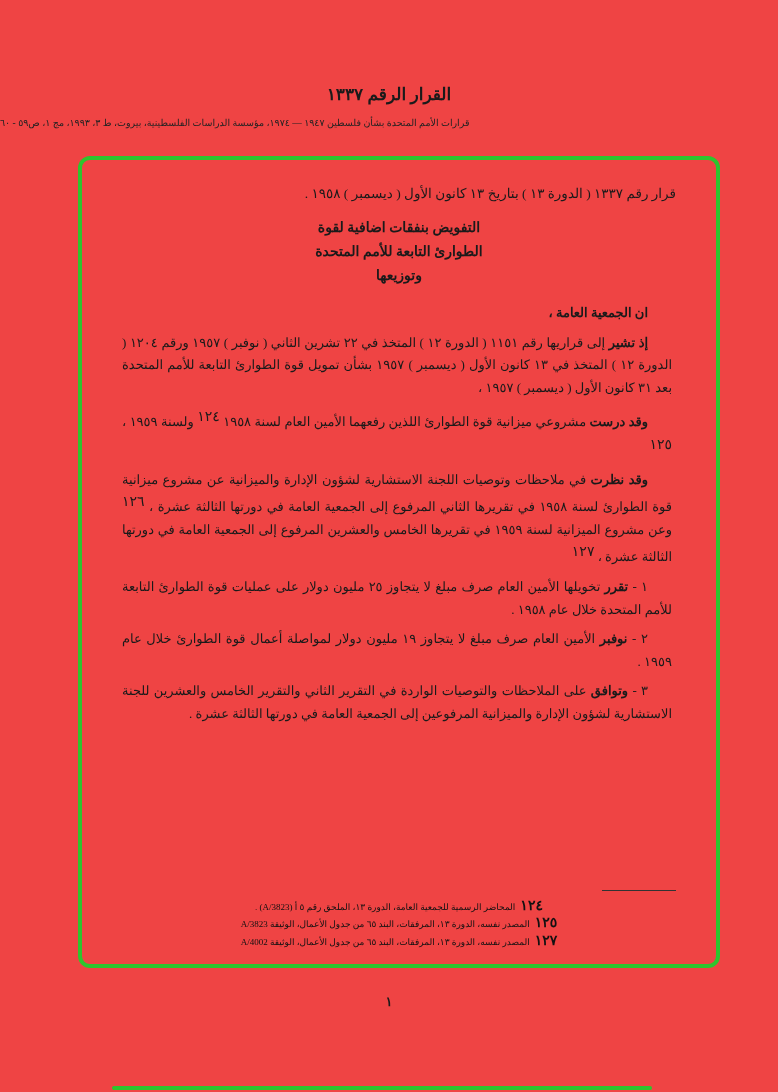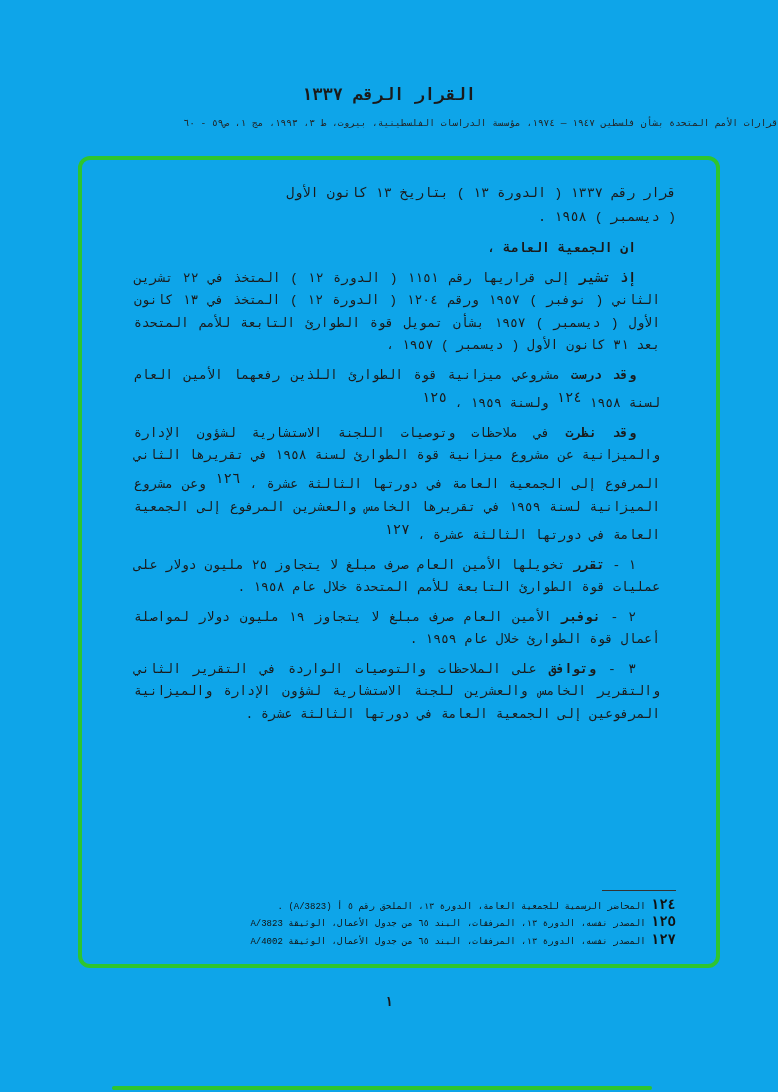--- a/index.html
+++ b/index.html
@@ -4,74 +4,74 @@
 <style>
   html, body {
     margin: 0;
     padding: 0;
     background: #ffffff;
   }
   .page {
     position: relative;
     width: 778px;
     height: 1092px;
-    background: #0ea5e9;
-    font-family: Liberation Mono, monospace;
+    background: #ef4444;
+    font-family: Liberation Serif, serif;
     direction: rtl;
     overflow: hidden;
     color: #1a1a1a;
   }
   .doc-title {
     position: absolute;
     top: 84px;
     left: 0;
     right: 0;
     margin: 0;
     text-align: center;
     font-size: 17px;
     font-weight: bold;
     letter-spacing: 0.5px;
   }
   .citation {
     position: absolute;
     top: 117px;
     left: 0;
     right: 0;
-    text-align: right;
+    text-align: left;
     font-size: 9.5px;
     color: #222;
   }
   .green-box {
     position: absolute;
     top: 156px;
     left: 78px;
     width: 642px;
     height: 812px;
     border: 4px solid var(--green, #2ec52e);
     border-radius: 12px;
     box-sizing: border-box;
-    padding: 22px 40px 16px 52px;
+    padding: 22px 40px 16px 40px;
     overflow: hidden;
   }
   .intro {
     margin: 0 0 8px 0;
     max-width: 400px;
     text-align: right;
     font-size: 13.5px;
     line-height: 24px;
   }
   .heading {
     text-align: center;
     font-weight: bold;
     font-size: 14px;
     line-height: 24px;
     margin: 10px 0 14px 0;
   }
   .body-text .para {
-    margin: 0 16px 7px 0;
+    margin: 0 4px 7px 0;
     font-size: 13px;
     line-height: 22.5px;
     text-align: justify;
     text-indent: 24px;
   }
   .seg-bold { font-weight: bold; }
   .para sup, .fn-num {
     font-size: 14px;
   }
   .footnote-area {
@@ -81,21 +81,21 @@
     left: 40px;
   }
   .foot-divider {
     width: 74px;
     border-top: 1.5px solid #333;
     margin-bottom: 7px;
   }
   .footnote-line {
     font-size: 9px;
     line-height: 15.5px;
-    text-align: right;
+    text-align: center;
     color: #111;
     white-space: nowrap;
     overflow: hidden;
   }
   .fn-num {
     font-weight: bold;
     margin-left: 5px;
   }
   .page-number {
     position: absolute;
@@ -122,20 +122,25 @@
 <div class="page">
 
   <h1 class="doc-title">القرار الرقم ١٣٣٧</h1>
 
   <div class="citation">قرارات الأمم المتحدة بشأن فلسطين ١٩٤٧ — ١٩٧٤، مؤسسة الدراسات الفلسطينية، بيروت، ط ٣، ١٩٩٣، مج ١، ص٥٩ - ٦٠</div>
 
   <div class="green-box">
 
     <p class="intro">قرار رقم ١٣٣٧ ( الدورة ١٣ ) بتاريخ ١٣ كانون الأول ( ديسمبر ) ١٩٥٨ .</p>
 
+    <div class="heading">
+      <div>التفويض بنفقات اضافية لقوة</div>
+      <div>الطوارئ التابعة للأمم المتحدة</div>
+      <div>وتوزيعها</div>
+    </div>
 
     <div class="body-text" id="resolution-body">
         <p class="para"><span class="seg-bold">ان الجمعية العامة ،</span></p>
         <p class="para"><span class="seg-bold">إذ تشير</span><span> إلى قراريها رقم ١١٥١ ( الدورة ١٢ ) المتخذ في ٢٢ تشرين الثاني ( نوفبر ) ١٩٥٧ ورقم ١٢٠٤ ( الدورة ١٢ ) المتخذ في ١٣ كانون الأول ( ديسمبر ) ١٩٥٧ بشأن تمويل قوة الطوارئ التابعة للأمم المتحدة بعد ٣١ كانون الأول ( ديسمبر ) ١٩٥٧ ،</span></p>
         <p class="para"><span class="seg-bold">وقد درست</span><span> مشروعي ميزانية قوة الطوارئ اللذين رفعهما الأمين العام لسنة ١٩٥٨ </span><sup>١٢٤</sup><span> ولسنة ١٩٥٩ ، </span><sup>١٢٥</sup></p>
         <p class="para"><span class="seg-bold">وقد نظرت</span><span> في ملاحظات وتوصيات اللجنة الاستشارية لشؤون الإدارة والميزانية عن مشروع ميزانية قوة الطوارئ لسنة ١٩٥٨ في تقريرها الثاني المرفوع إلى الجمعية العامة في دورتها الثالثة عشرة ، </span><sup>١٢٦</sup><span> وعن مشروع الميزانية لسنة ١٩٥٩ في تقريرها الخامس والعشرين المرفوع إلى الجمعية العامة في دورتها الثالثة عشرة ، </span><sup>١٢٧</sup></p>
         <p class="para"><span>١ - </span><span class="seg-bold">تقرر</span><span> تخويلها الأمين العام صرف مبلغ لا يتجاوز ٢٥ مليون دولار على عمليات قوة الطوارئ التابعة للأمم المتحدة خلال عام ١٩٥٨ .</span></p>
         <p class="para"><span>٢ - </span><span class="seg-bold">نوفبر</span><span> الأمين العام صرف مبلغ لا يتجاوز ١٩ مليون دولار لمواصلة أعمال قوة الطوارئ خلال عام ١٩٥٩ .</span></p>
         <p class="para"><span>٣ - </span><span class="seg-bold">وتوافق</span><span> على الملاحظات والتوصيات الواردة في التقرير الثاني والتقرير الخامس والعشرين للجنة الاستشارية لشؤون الإدارة والميزانية المرفوعين إلى الجمعية العامة في دورتها الثالثة عشرة .</span></p>
       </div>

